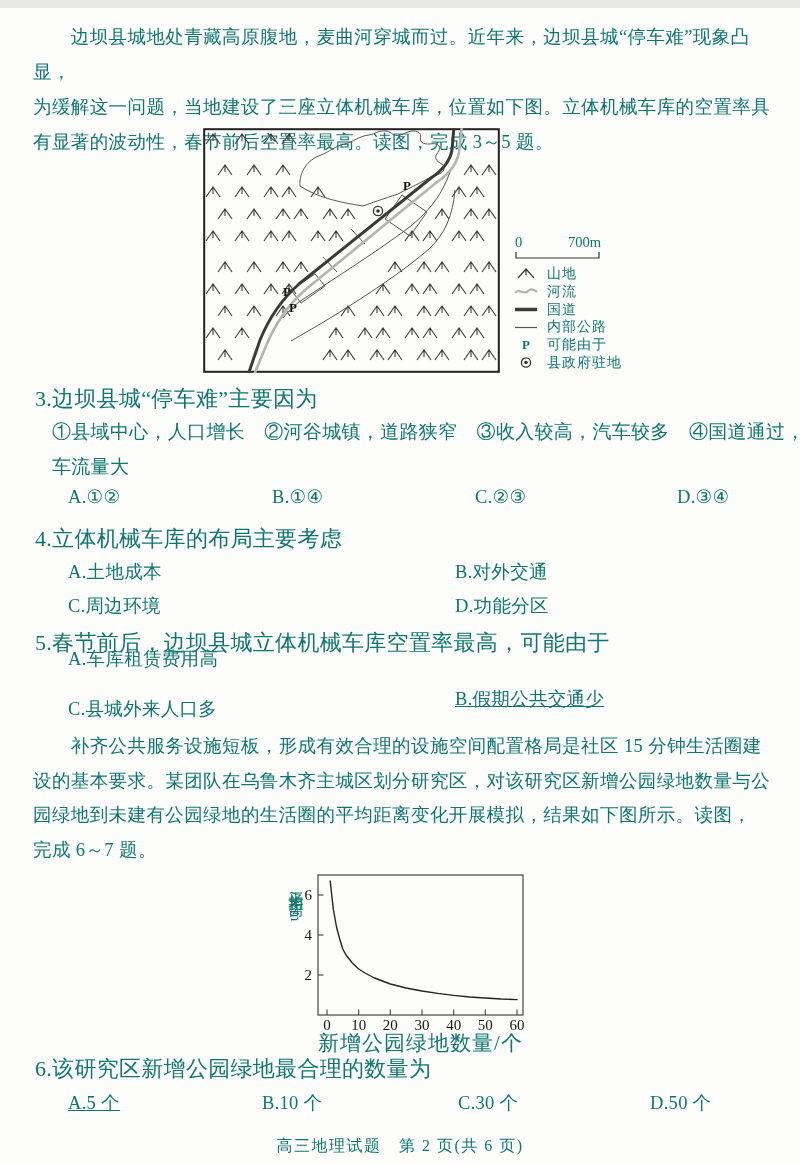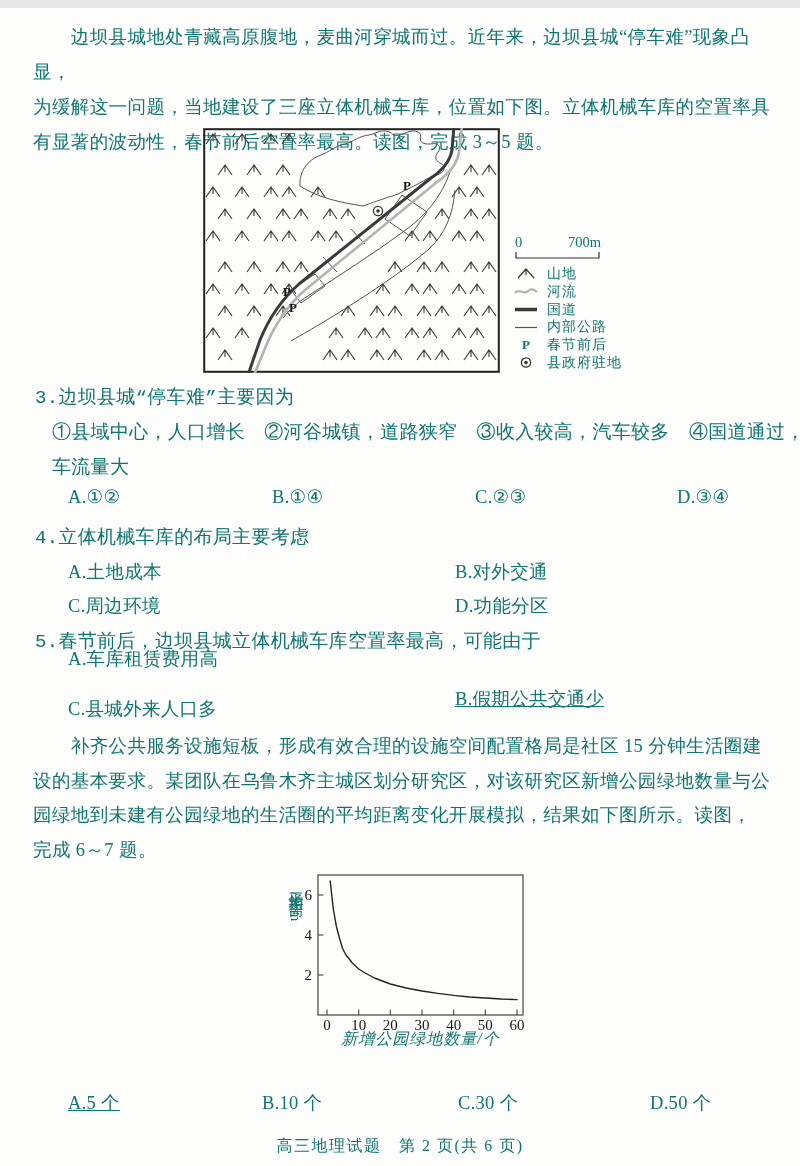--- a/index.html
+++ b/index.html
@@ -1,37 +1,37 @@
 <!DOCTYPE html>
 <html><head>
 <meta charset="utf-8">
 <style>
   html,body{margin:0;padding:0;background:#e8e8e8;}
   .page{position:relative;width:800px;height:1166px;background:#fdfdfc;margin:8px auto;
         font-family:"Liberation Serif","DejaVu Serif",serif;color:#0f766e;overflow:hidden;}
   .abs{position:absolute;}
   .passage{font-size:18.5px;line-height:35px;white-space:pre-line;letter-spacing:0.4px;}
-  .stem{font-size:19px;letter-spacing:0.3px;white-space:nowrap;font-family:Liberation Mono, monospace;}
+  .stem{font-size:22px;letter-spacing:0.3px;white-space:nowrap;}
   .opt{font-size:18.5px;letter-spacing:0.3px;white-space:nowrap;}
   .sub{font-size:19px;letter-spacing:0.3px;white-space:nowrap;}
   
   .map-wrap{left:203px;top:120px;width:297px;height:245px;}
   .legend{left:512px;top:226px;width:170px;font-size:14px;}
   .scale-labels{display:flex;justify-content:space-between;width:86px;margin-left:3px;font-size:14.5px;}
   .scale-bracket{margin-left:3px;display:block;}
   .legend-items{margin-top:5px;}
   .legend-row{display:flex;align-items:center;height:17.8px;}
   .legend-sym{width:28px;display:flex;justify-content:center;align-items:center;flex:0 0 28px;margin-right:7px;}
   .legend-p{font-weight:bold;font-size:13px;}
   .legend-label{font-size:14px;letter-spacing:1px;}
   
   .chart{left:278px;top:856px;width:274px;height:192px;}
   .ylabel{position:absolute;left:8px;top:16px;height:125px;writing-mode:vertical-rl;text-orientation:mixed;
           font-size:15px;letter-spacing:3px;}
-  .xlabel{position:absolute;left:40px;top:165px;width:205px;text-align:center;font-size:16px;letter-spacing:1px;font-style:italic;}
+  .xlabel{position:absolute;left:40px;top:165px;width:205px;text-align:center;font-size:21px;letter-spacing:1px;}
   .footer{left:0;top:1128px;width:800px;text-align:center;font-size:16px;letter-spacing:1.5px;}
   svg text{font-family:"Liberation Serif","DejaVu Serif",serif;}
 </style>
 </head>
 <body>
 
 <div class="page">
 
   <div class="abs passage" style="left:33px;top:12px;width:742px;">　　边坝县城地处青藏高原腹地，麦曲河穿城而过。近年来，边坝县城“停车难”现象凸显，
 为缓解这一问题，当地建设了三座立体机械车库，位置如下图。立体机械车库的空置率具
@@ -182,21 +182,21 @@
       <div class="legend-row">
         <span class="legend-sym">
           <svg width="26" height="15">
               <line x1="2" y1="7.5" x2="24" y2="7.5" stroke="#555" stroke-width="1.2"></line>
             </svg>
         </span>
         <span class="legend-label">内部公路</span>
       </div>
       <div class="legend-row">
         <span class="legend-sym legend-p">P</span>
-        <span class="legend-label">春节前后</span>
+        <span class="legend-label">可能由于</span>
       </div>
       <div class="legend-row">
         <span class="legend-sym">
           <svg width="26" height="15">
             <circle cx="13" cy="7.5" r="4.6" fill="none" stroke="#333" stroke-width="1.3"></circle>
             <circle cx="13" cy="7.5" r="1.8" fill="#333"></circle>
           </svg>
         </span>
         <span class="legend-label">县政府驻地</span>
       </div>
@@ -249,20 +249,21 @@
         <line x1="40" y1="71" x2="45.5" y2="71" stroke="#444" stroke-width="1.1"></line>
         <text x="34" y="76" text-anchor="end" font-size="15" fill="#151515">4</text>
         <line x1="40" y1="31" x2="45.5" y2="31" stroke="#444" stroke-width="1.1"></line>
         <text x="34" y="36" text-anchor="end" font-size="15" fill="#151515">6</text>
         <polyline points="52.2,17.0 55.3,45.0 58.5,63.0 61.7,75.0 64.8,85.0 68.0,91.0 71.2,95.0 74.3,99.0 80.7,105.0 87.0,109.0 96.5,114.0 112.3,120.0 128.2,124.0 144.0,127.0 159.8,129.4 175.7,131.4 191.5,133.0 207.3,134.0 223.2,135.0 239.0,135.6" fill="none" stroke="#222" stroke-width="1.4" stroke-linejoin="round" stroke-linecap="round"></polyline>
       </svg>
     <div class="ylabel">平均距离/km</div>
     <div class="xlabel">新增公园绿地数量/个</div>
   </div>
 
+  <div class="abs stem" style="left:35px;top:1046px;">6.该研究区新增公园绿地最合理的数量为</div>
   <div class="abs opt" style="left:68px;top:1082px;text-decoration:underline;">A.5 个</div>
   <div class="abs opt" style="left:262px;top:1082px;">B.10 个</div>
   <div class="abs opt" style="left:458px;top:1082px;">C.30 个</div>
   <div class="abs opt" style="left:650px;top:1082px;">D.50 个</div>
 
   <div class="abs footer">高三地理试题　第 2 页(共 6 页)</div>
 
 </div>
 
 </body></html>

